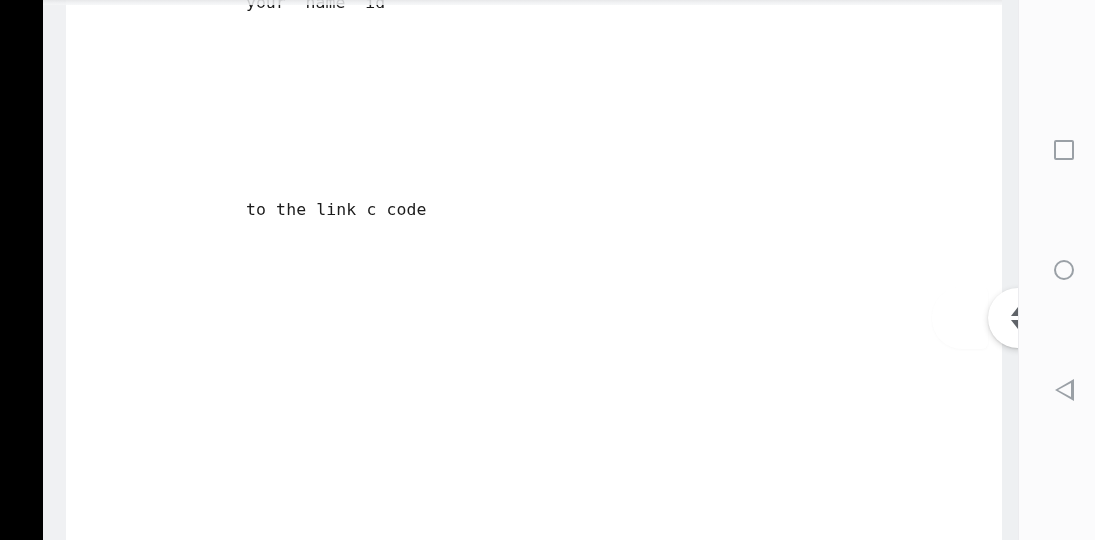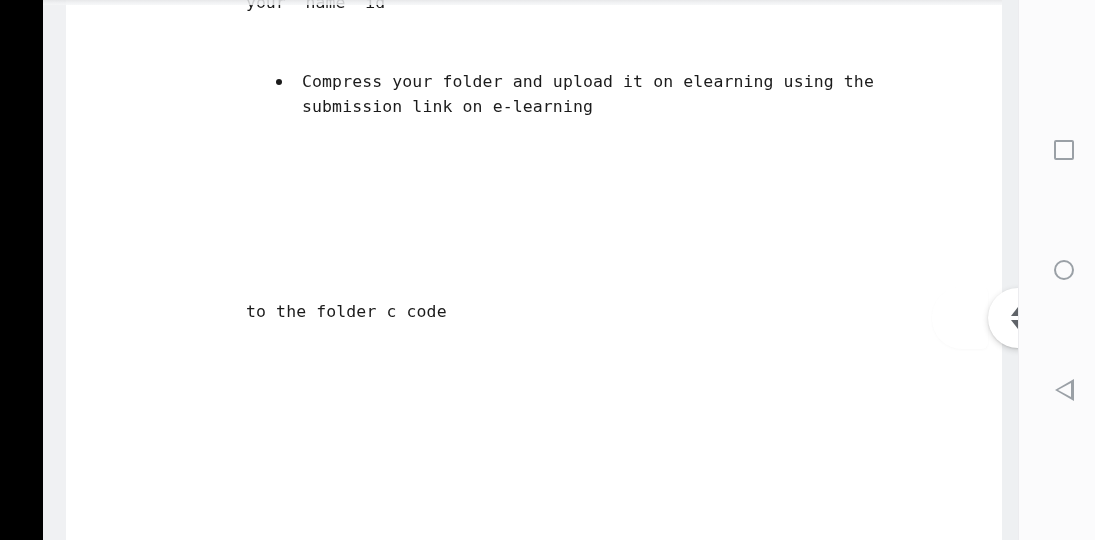--- a/index.html
+++ b/index.html
@@ -212,29 +212,24 @@
   <div id="left-black-bar"></div>
 
   <div id="doc-gutter"></div>
 
   <div id="page-sheet">
 
     <div id="cut-line">your  name  id</div>
 
     <div id="doc-content">
 
-      <div class="bullet-item">
-        <span class="bullet-dot"></span>
-        <span class="bullet-text">Compress your folder and upload it on elearning using the
-submission link on e-learning</span>
-      </div>
 
       <div class="spacer-md"></div>
 
-      <div class="doc-line">to the folder c code</div>
+      <div class="doc-line">to the link c code</div>
 
       <div class="spacer-sm"></div>
 
       
 
       
 
       
       
 

